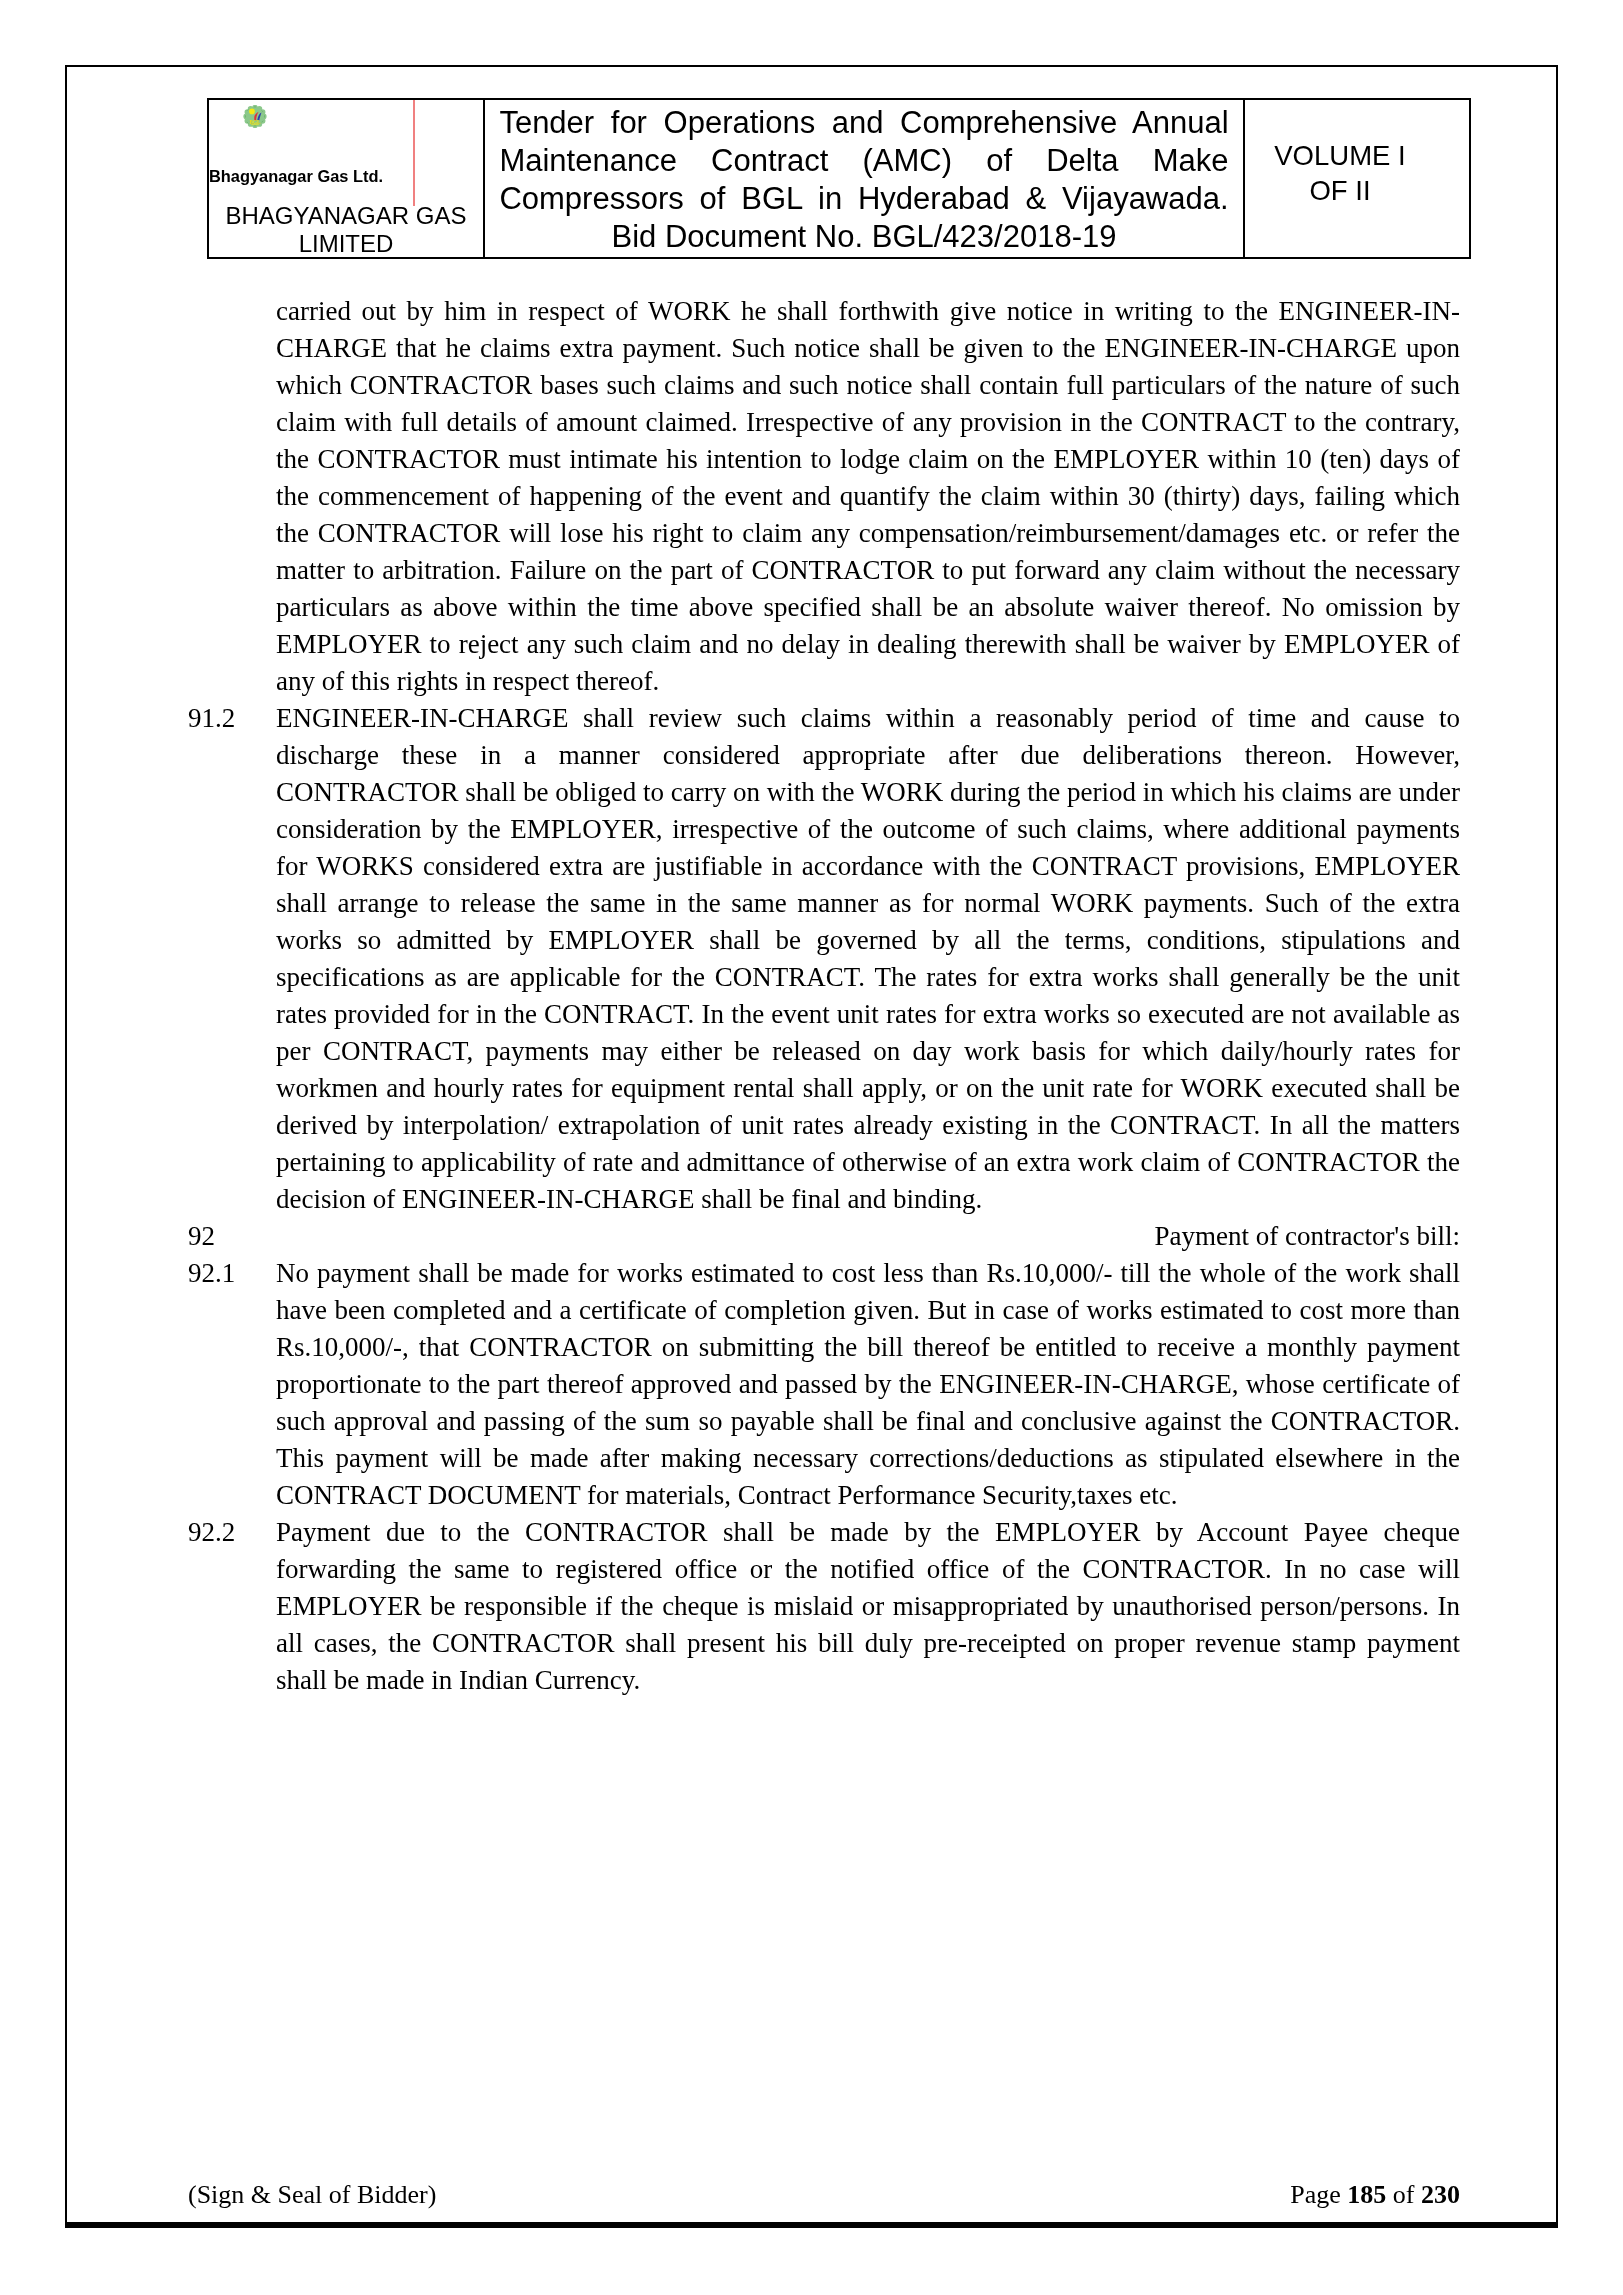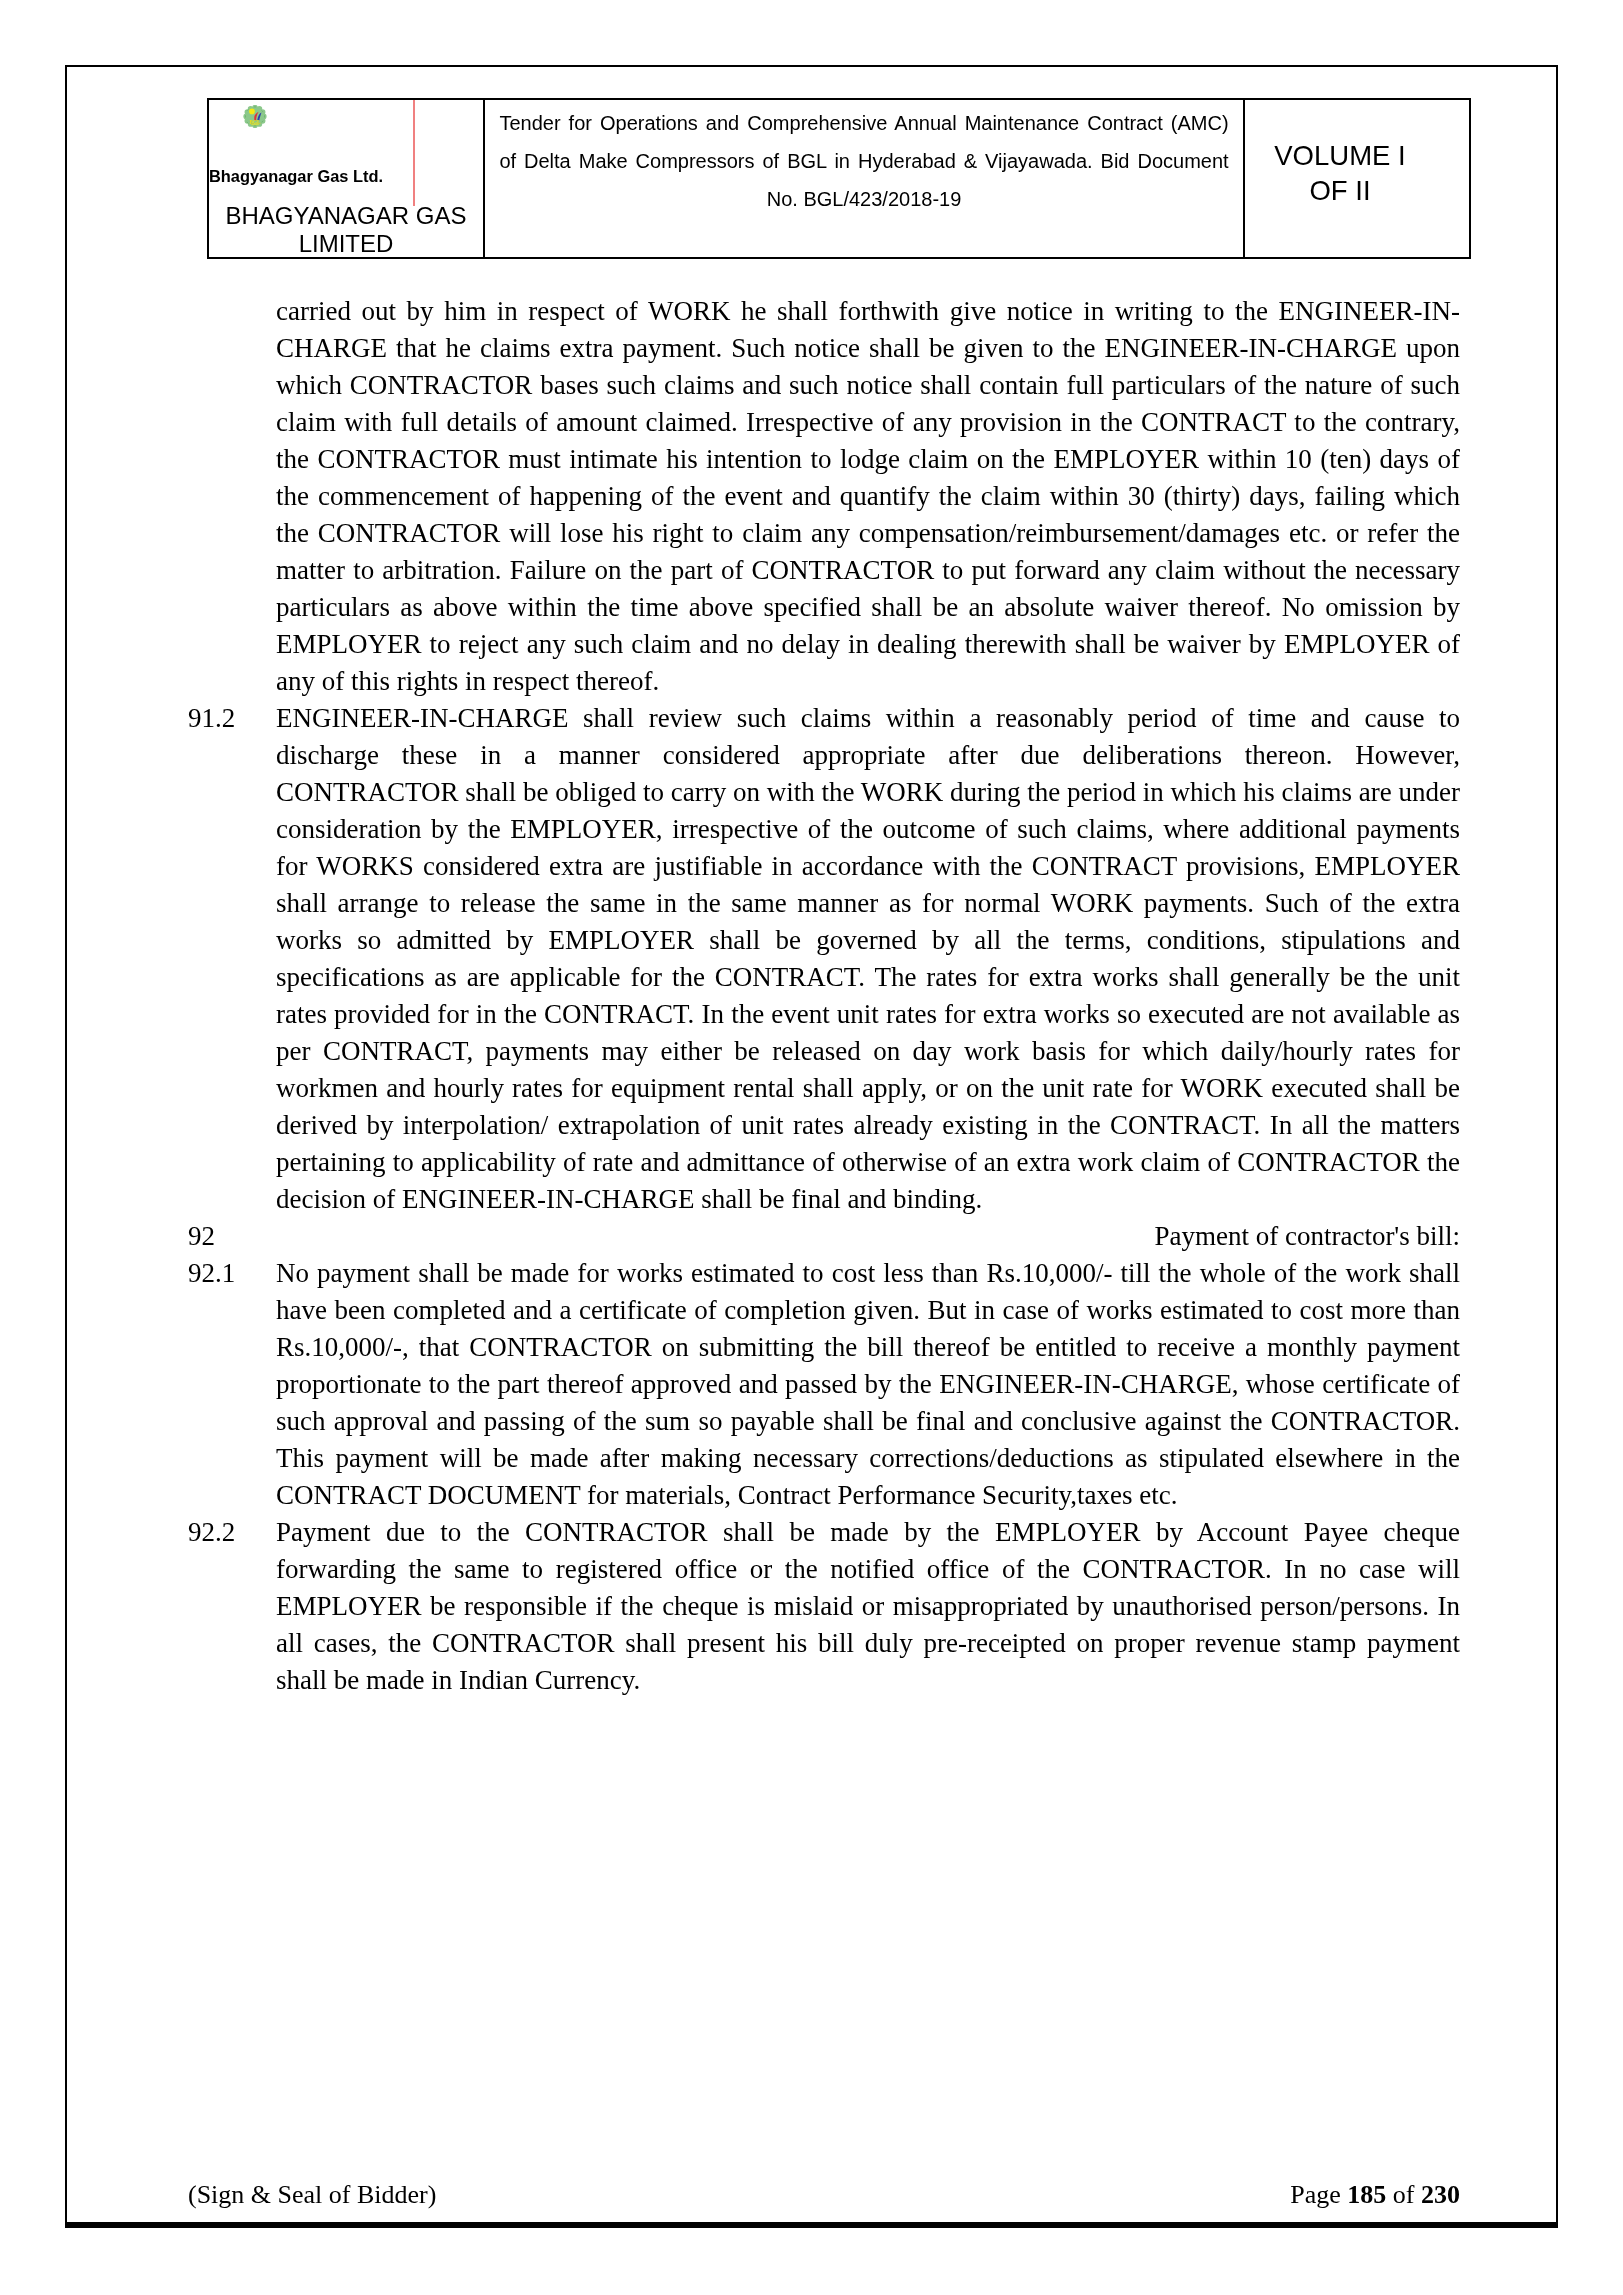--- a/index.html
+++ b/index.html
@@ -32,21 +32,21 @@
   .org-name{
     font-size:24px;line-height:27.5px;color:#000;text-align:center;
     letter-spacing:0px;margin-top:17px;
   }
   .red-scan-line{
     position:absolute;left:204px;top:0px;width:2px;height:106px;background:#f08080;
   }
   .title-cell{
     width:760px;border-right:2px solid #000;
     font-family:"Liberation Sans","DejaVu Sans",sans-serif;
-    font-size:20px;line-height:38px;
+    font-size:31px;line-height:38px;
     padding:3.9px 14.4px 0 14.4px;
     text-align:justify;text-align-last:center;
   }
   .volume-cell{
     width:190px;display:flex;flex-direction:column;align-items:center;justify-content:center;
     font-family:"Liberation Sans","DejaVu Sans",sans-serif;
     font-size:27.5px;line-height:35px;text-align:center;padding-bottom:12px;
   }
   
   .body-text{

